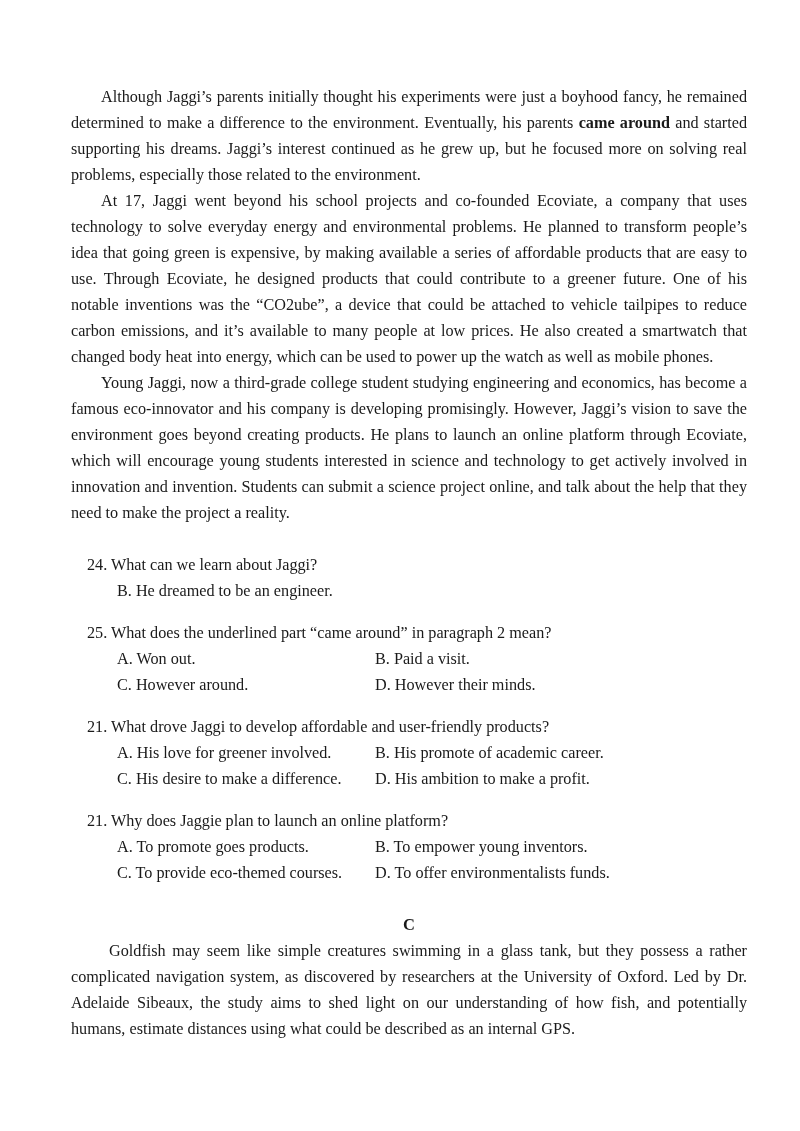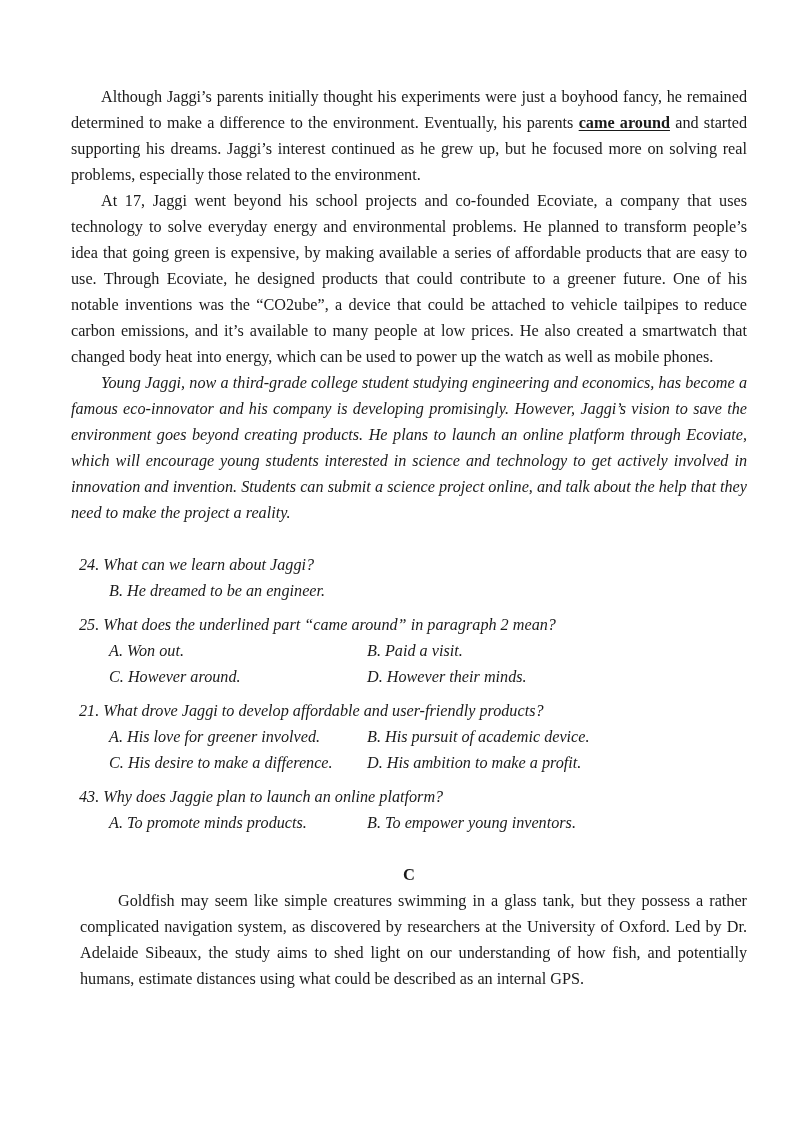--- a/index.html
+++ b/index.html
@@ -23,31 +23,28 @@
       font-size: 16.2px;
       line-height: 26px;
     }
     .para {
       margin: 0;
       text-align: justify;
       text-indent: 30px;
     }
     .para.last-gap {
       margin-bottom: 26px;
-      font-style: italic;
     }
     .underline-bold {
       font-weight: bold;
-      text-decoration: underline;
       text-underline-offset: 2px;
       margin-top: 7px;
     }
     .question {
-      margin: 8px;
-      font-style: italic;
+      margin: 16px;
     }
     .q-stem {
       display: block;
     }
     .opt-row {
       display: flex;
       padding-left: 30px;
     }
     .opt {
       display: block;
@@ -56,21 +53,20 @@
       width: 258px;
     }
     .section-heading {
       text-align: center;
       font-weight: bold;
       margin: 26px 0 0 0;
       font-size: 16.5px;
     }
     .para.c-indent {
       text-indent: 38px;
-      margin-left: 9px;
     }
   </style>
 </head>
 <body>
 
 <div class="page">
 
   <section>
     <p class="para"><span>Although Jaggi’s parents initially thought his experiments were just a boyhood fancy, he remained determined to make a difference to the environment. Eventually, his parents </span><span class="underline-bold">came around</span><span> and started supporting his dreams. Jaggi’s interest continued as he grew up, but he focused more on solving real problems, especially those related to the environment.</span></p>
     <p class="para">At 17, Jaggi went beyond his school projects and co-founded Ecoviate, a company that uses technology to solve everyday energy and environmental problems. He planned to transform people’s idea that going green is expensive, by making available a series of affordable products that are easy to use. Through Ecoviate, he designed products that could contribute to a greener future. One of his notable inventions was the “CO2ube”, a device that could be attached to vehicle tailpipes to reduce carbon emissions, and it’s available to many people at low prices. He also created a smartwatch that changed body heat into energy, which can be used to power up the watch as well as mobile phones.</p>
@@ -94,35 +90,37 @@
       <div class="opt-row">
         <span class="opt left">C. However around.</span>
         <span class="opt">D. However their minds.</span>
       </div>
     </div>
 
     <div class="question">
       <span class="q-stem">21. What drove Jaggi to develop affordable and user-friendly products?</span>
       <div class="opt-row">
         <span class="opt left">A. His love for greener involved.</span>
-        <span class="opt">B. His pursuit of academic device.</span>
+        <span class="opt">B. His promote of academic career.</span>
       </div>
       <div class="opt-row">
         <span class="opt left">C. His desire to make a difference.</span>
         <span class="opt">D. His ambition to make a profit.</span>
       </div>
     </div>
 
     <div class="question">
-      <span class="q-stem">43. Why does Jaggie plan to launch an online platform?</span>
+      <span class="q-stem">21. Why does Jaggie plan to launch an online platform?</span>
       <div class="opt-row">
-        <span class="opt left">A. To promote minds products.</span>
+        <span class="opt left">A. To promote goes products.</span>
         <span class="opt">B. To empower young inventors.</span>
       </div>
       <div class="opt-row">
+        <span class="opt left">C. To provide eco-themed courses.</span>
+        <span class="opt">D. To offer environmentalists funds.</span>
       </div>
     </div>
   </section>
 
   <section>
     <h2 class="section-heading">C</h2>
     <p class="para c-indent">Goldfish may seem like simple creatures swimming in a glass tank, but they possess a rather complicated navigation system, as discovered by researchers at the University of Oxford. Led by Dr. Adelaide Sibeaux, the study aims to shed light on our understanding of how fish, and potentially humans, estimate distances using what could be described as an internal GPS.</p>
   </section>
 
 </div>

